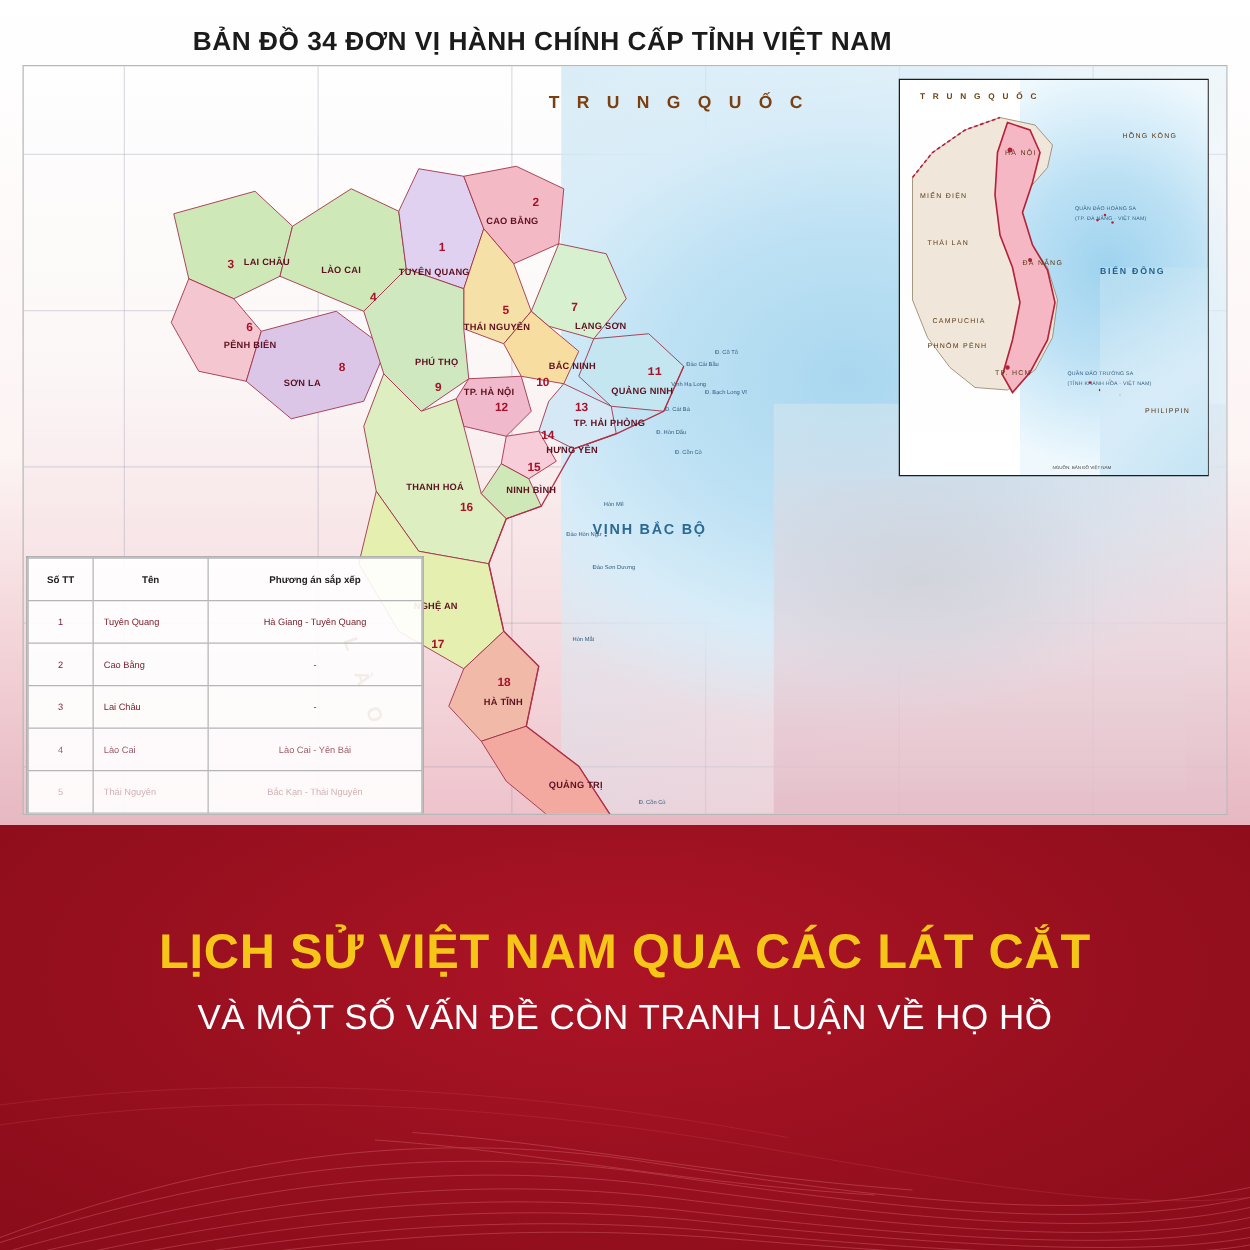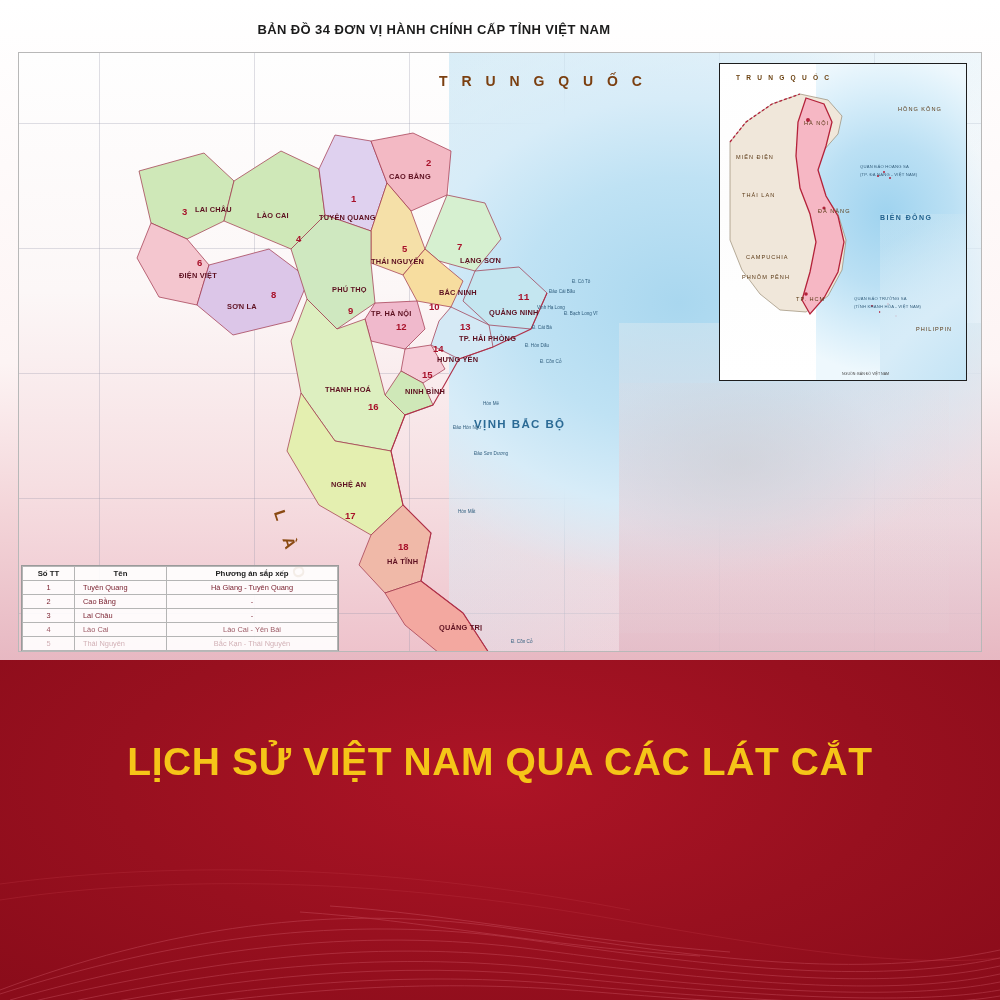--- a/index.html
+++ b/index.html
@@ -25,21 +25,21 @@
     background:
       linear-gradient(180deg, #ffffff 0%, #fdf4f4 55%, #f3d4d8 78%, #e7b8c2 100%);
     overflow: hidden;
   }
 
   .map-title {
     position: absolute;
     left: 0; top: 22px;
     width: 868px;
     text-align: center;
-    font-size: 13px;
+    font-size: 21px;
     font-weight: 700;
     letter-spacing: 0.4px;
     color: #1b1b1b;
   }
 
   .map-frame {
     position: absolute;
     left: 18px; top: 52px;
     width: 964px; height: 600px;
     border: 1px solid #b8b8b8;
@@ -158,21 +158,21 @@
     border-bottom: none;
   }
   table.arr {
     border-collapse: collapse;
     width: 100%;
     font-size: 7.4px;
     color: #7a2230;
   }
   table.arr th, table.arr td {
     border: 1px solid #b5b5b5;
-    padding: 2px 4px;
+    padding: 12px 4px;
     text-align: center;
     font-weight: 400;
   }
   table.arr th { color: #222; font-weight: 700; font-size: 7.8px; }
   table.arr td.name { text-align: left; padding-left: 8px; }
   table.arr tr:last-child td { opacity: 0.35; }
   table.arr tr:nth-last-child(2) td { opacity: 0.75; }
 
   
   .banner {
@@ -287,21 +287,21 @@
       <div class="prov-num" style="left:163px; top:153px;">3</div>
       <div class="prov-name" style="left:176px; top:152px;">LAI CHÂU</div>
 
       <div class="prov-num" style="left:277px; top:180px;">4</div>
       <div class="prov-name" style="left:238px; top:158px;">LÀO CAI</div>
 
       <div class="prov-num" style="left:383px; top:190px;">5</div>
       <div class="prov-name" style="left:352px; top:204px;">THÁI NGUYÊN</div>
 
       <div class="prov-num" style="left:178px; top:204px;">6</div>
-      <div class="prov-name" style="left:160px; top:218px;">ĐIỆN VIỆT</div>
+      <div class="prov-name" style="left:160px; top:218px;">PÊNH BIÊN</div>
 
       <div class="prov-num" style="left:438px; top:188px;">7</div>
       <div class="prov-name" style="left:441px; top:203px;">LẠNG SƠN</div>
 
       <div class="prov-num" style="left:252px; top:236px;">8</div>
       <div class="prov-name" style="left:208px; top:249px;text-align:center;">SƠN LA</div>
 
       <div class="prov-num" style="left:329px; top:252px;">9</div>
       <div class="prov-name" style="left:313px; top:232px;">PHÚ THỌ</div>
 
@@ -451,15 +451,16 @@
         <path d="M300 132 C 420 140, 540 166, 700 176"></path>
         <path d="M330 126 C 450 134, 570 160, 730 172"></path>
       </g>
       <g fill="none" stroke="#b8323f" stroke-width="0.7" opacity="0.5">
         <path d="M0 120 C 200 90, 420 104, 620 140 C 780 168, 900 188, 1000 178"></path>
         <path d="M0 104 C 210 76, 430 92, 630 130"></path>
       </g>
     </svg>
 
     <div class="banner-title">LỊCH SỬ VIỆT NAM QUA CÁC LÁT CẮT</div>
+    <div class="banner-sub">VÀ MỘT SỐ VẤN ĐỀ CÒN TRANH LUẬN VỀ HỌ HỒ</div>
   </div>
 
 </div>
 
 </body></html>

